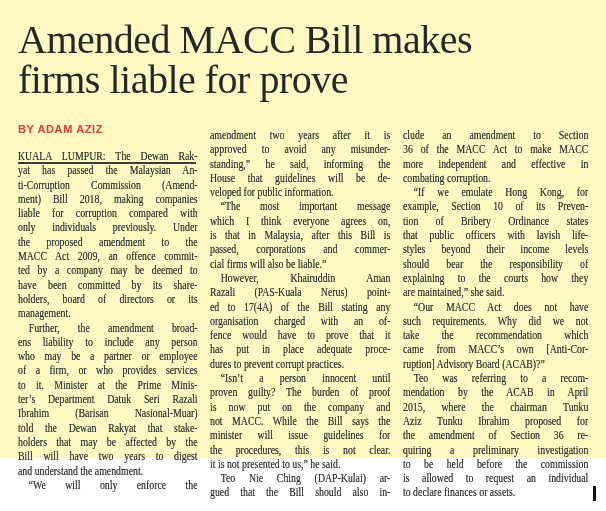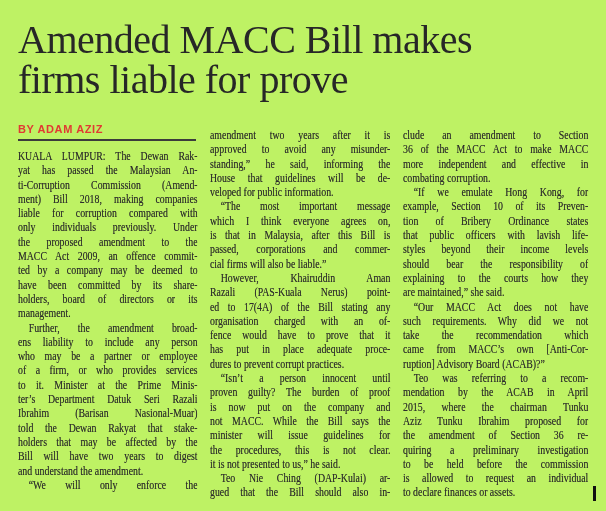--- a/index.html
+++ b/index.html
@@ -1,33 +1,33 @@
 <!DOCTYPE html>
 <html><head>
 <meta charset="utf-8">
 <style>
   * { margin: 0; padding: 0; box-sizing: border-box; }
   html, body { background: #ffffff; }
   body {
     width: 606px; height: 511px; overflow: hidden;
     font-family: "Liberation Serif", serif;
   }
-  .page { position: relative; width: 606px; height: 511px; background: #bef264; }
+  .page { position: relative; width: 606px; height: 458px; background: #fef9c3; }
 
   .headline {
     position: absolute; left: 18px; top: 20px; width: 560px;
     font-family: "Liberation Serif", serif;
     font-size: 40px; line-height: 40px; font-weight: 400;
     color: #272727; letter-spacing: -0.5px;
   }
   .headline .hl-line { display: block; }
 
   .byline-wrap {
     position: absolute; left: 18px; top: 119px; width: 178px;
-    border-bottom: 2px solid #3c3c3c; padding-bottom: 2px;
+    border-bottom: 2px solid #3c3c3c; padding-bottom: 25px;
   }
   .byline {
     font-family: "Liberation Sans", sans-serif;
     font-weight: bold; font-size: 11px; letter-spacing: 0.6px;
     color: #e03a33;
   }
 
   .col {
     position: absolute;
     color: #2d2d2d; font-size: 12px;

